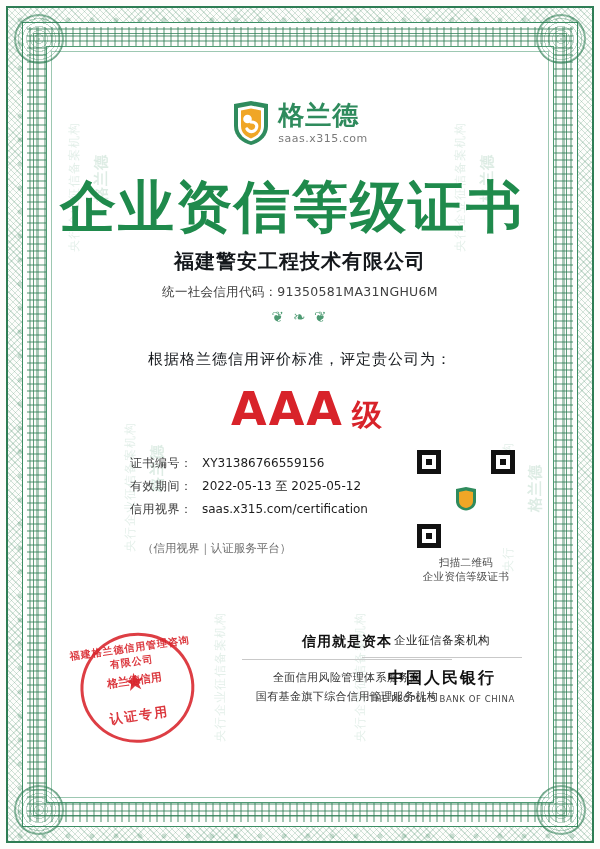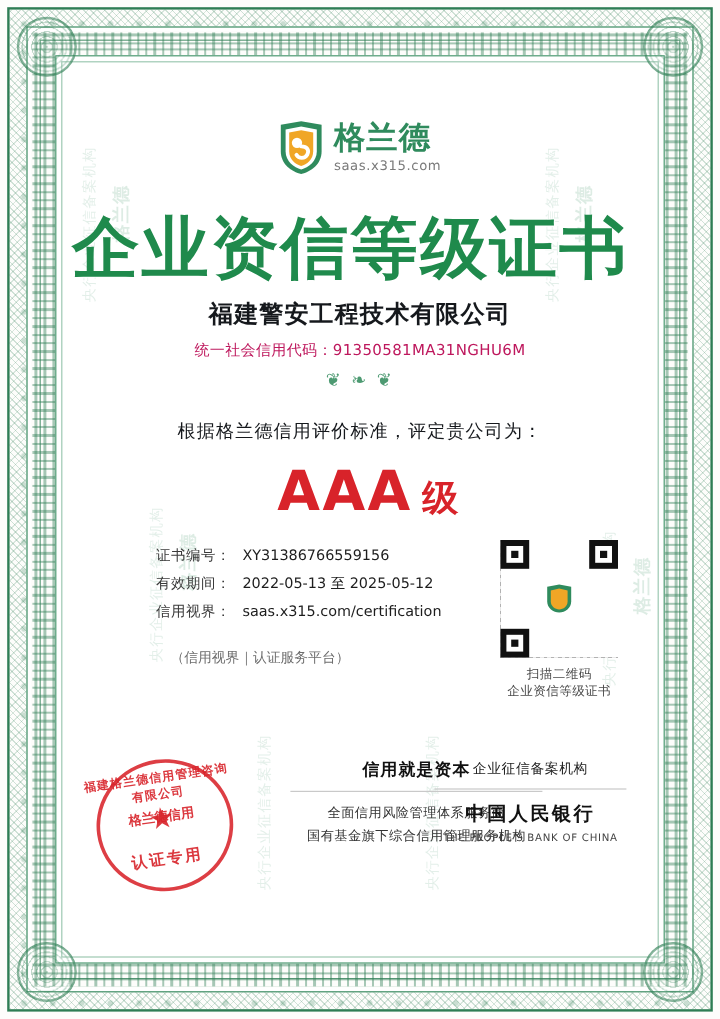--- a/index.html
+++ b/index.html
@@ -174,21 +174,21 @@
     font-weight: bold;
     color: #15181c;
     letter-spacing: 1px;
   }
   .credit-code {
     position: absolute;
     top: 232px;
     left: 0; right: 0;
     text-align: center;
     font-size: 12.5px;
-    color: #be185d;
+    color: #404040;
     letter-spacing: 0.3px;
   }
 
   .divider-orn {
     position: absolute;
     top: 256px;
     left: 0; right: 0;
     text-align: center;
     color: #4d9a72;
     font-size: 15px;

